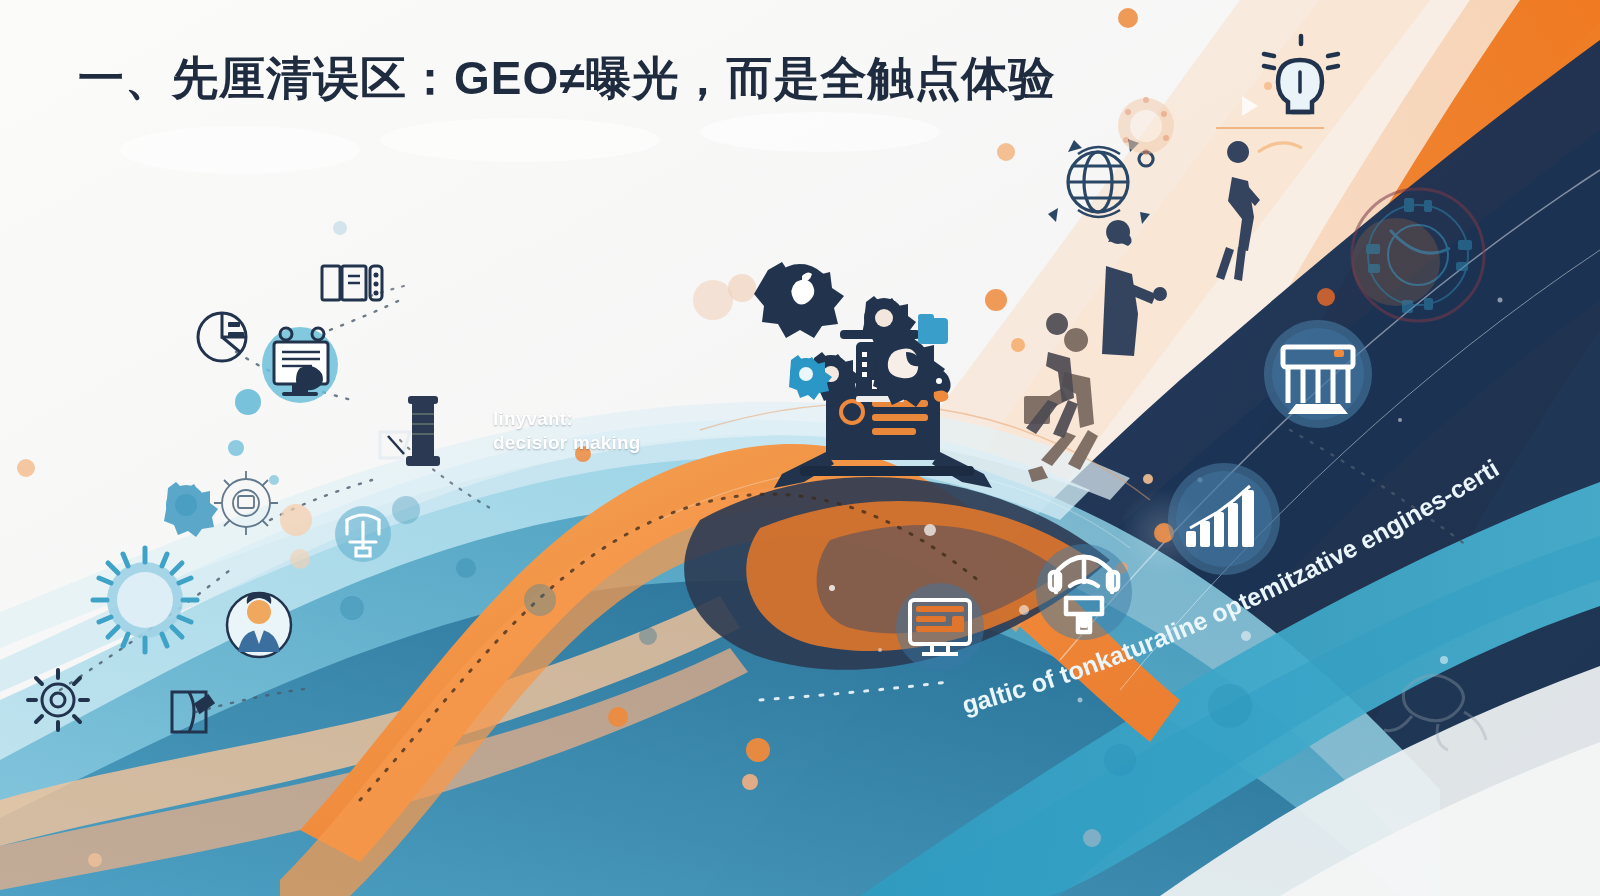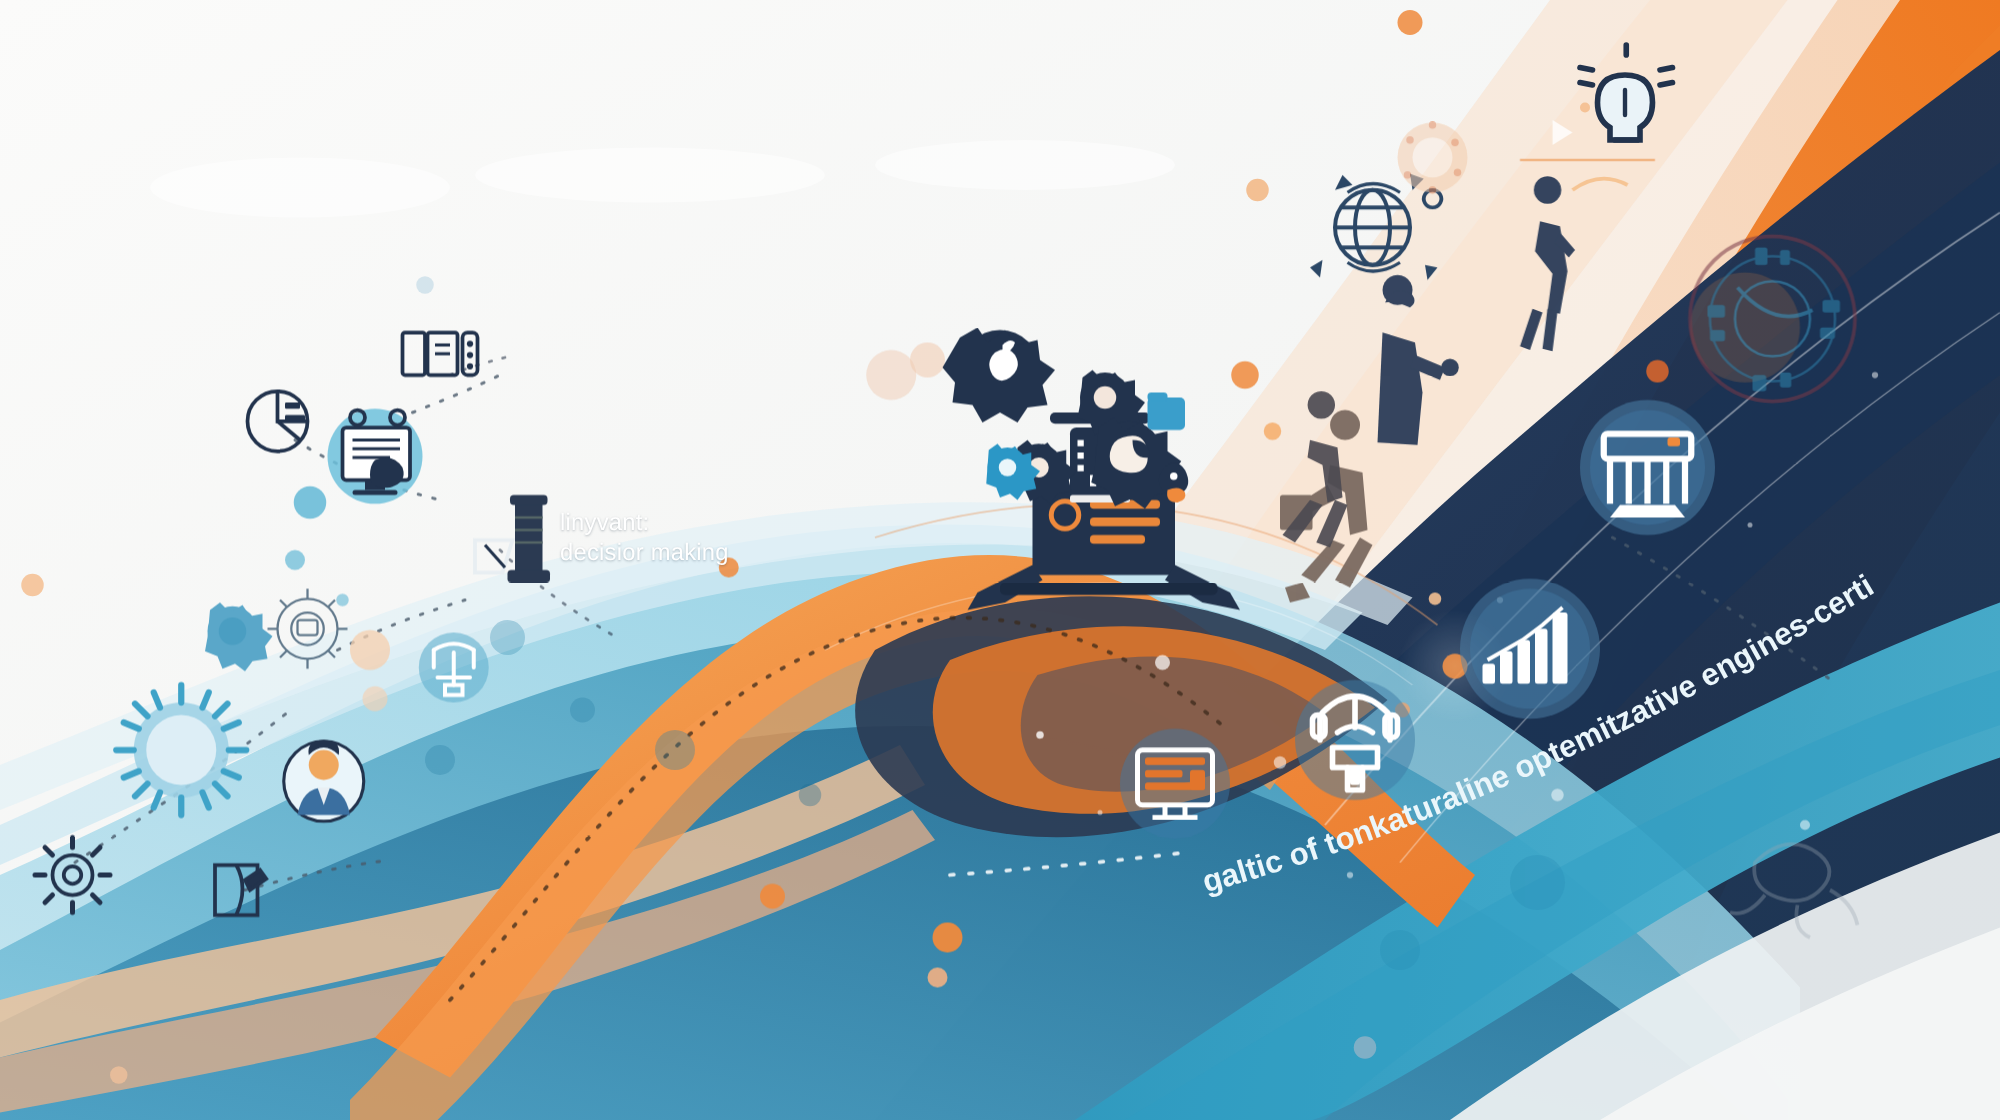--- a/index.html
+++ b/index.html
@@ -21,25 +21,26 @@
     letter-spacing:1px;
     white-space:nowrap;
     z-index:40;
     font-family:"Liberation Sans","DejaVu Sans",sans-serif;
   }
 
   .lbl {
     position:absolute;
     z-index:38;
     color:#ffffff;
-    font-weight:400;
+    font-weight:700;
     line-height:1.25;
     white-space:pre-line;
     text-shadow:0 1px 2px rgba(20,40,60,.30);
     font-family:"Liberation Sans",sans-serif;
+    margin-left:45px;
   }
   .lbl-insight { left:448px; top:407px; font-size:19px; letter-spacing:.2px; }
   .lbl-longterm { left:770px; top:748px; font-size:22px; color:#22364d; text-shadow:none; letter-spacing:.2px;}
 
   .curve-text {
     position:absolute; z-index:38;
     pointer-events:none;
   }
   .curve-text text { fill:#eaf6fb; font-size:25px; font-weight:600; font-family:"Liberation Sans",sans-serif; }
 </style>
@@ -537,17 +538,18 @@
 
   <svg class="curve-text" style="left:0;top:0;width:1600px;height:896px" viewBox="0 0 1600 896">
     <defs>
       <path id="curvePath" d="M965 714 C 1120 672 1290 600 1500 474" fill="none"></path>
     </defs>
     <text>
       <textPath href="#curvePath" startOffset="0">galtic of tonkaturaline optemitzative engines-certinat optiz</textPath>
     </text>
   </svg>
 
+  <h1 class="slide-title">一、先厘清误区：GEO≠曝光，而是全触点体验</h1>
 
   <div class="lbl lbl-insight">linyvant:
 decisior making</div>
 
 </div>
 
 </body></html>

